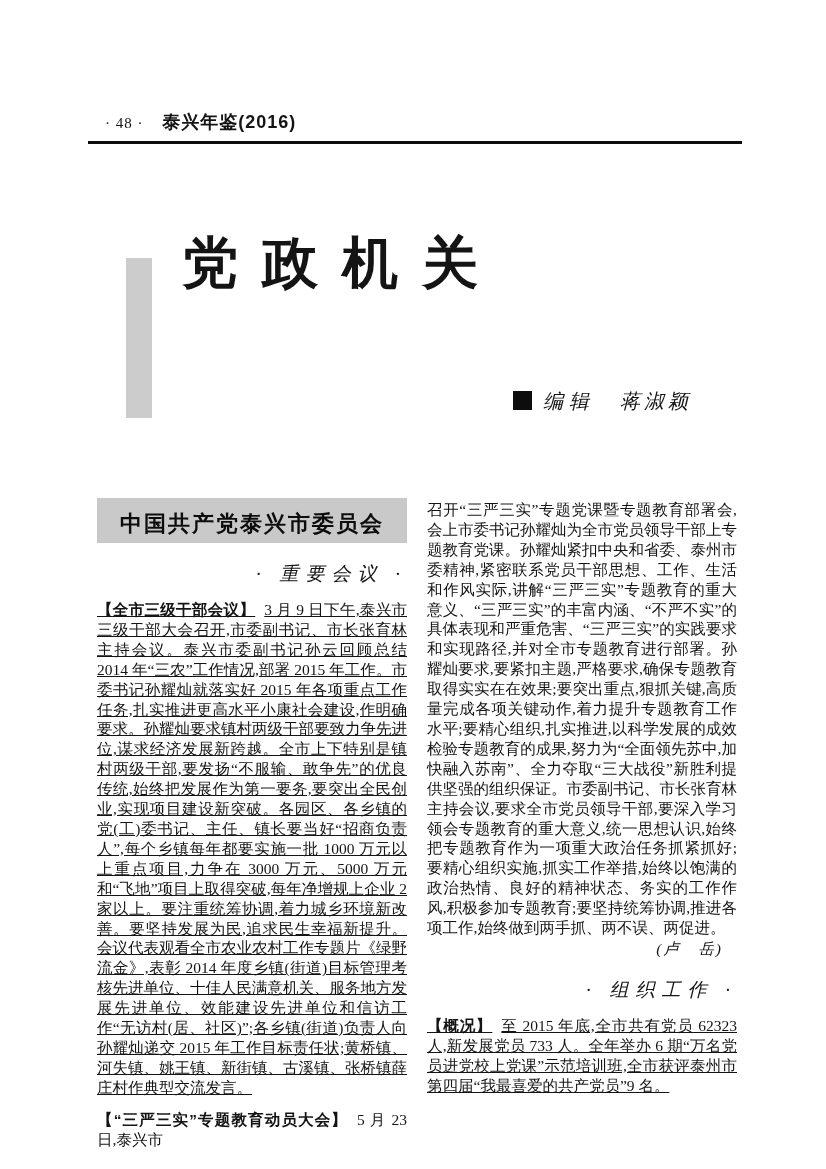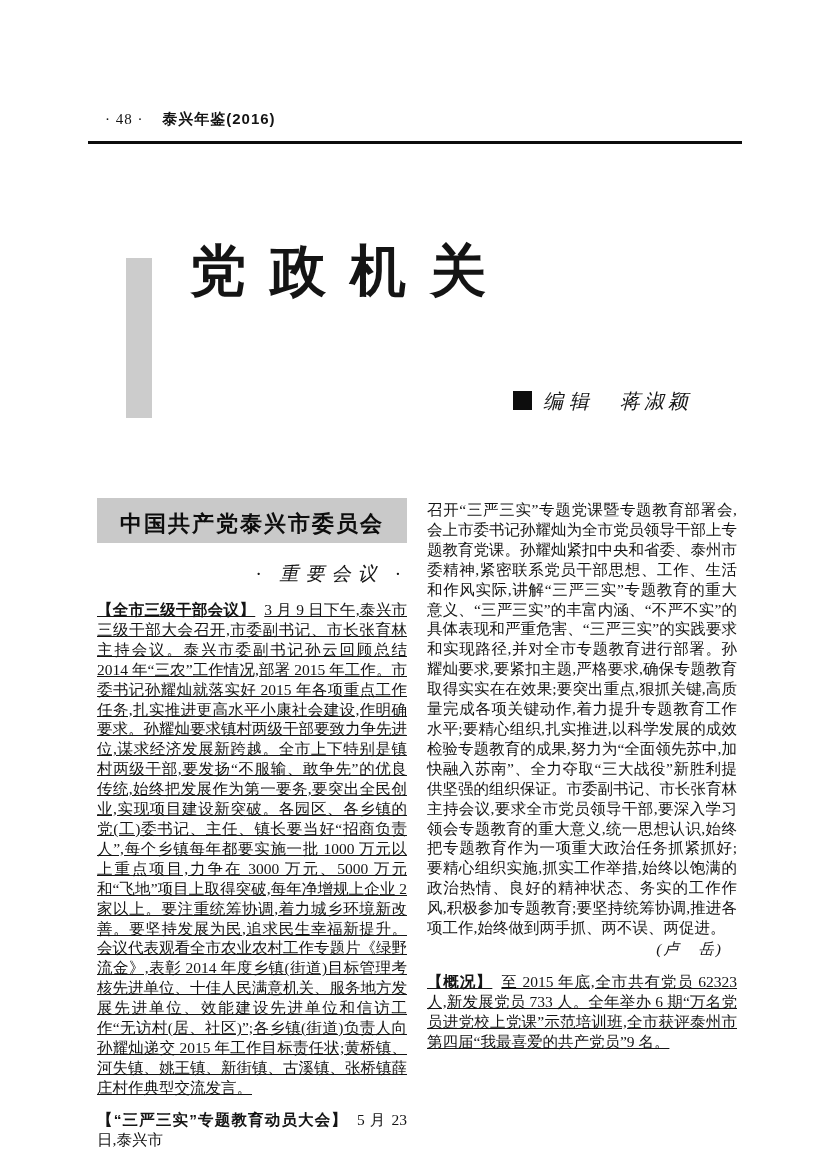--- a/index.html
+++ b/index.html
@@ -13,33 +13,33 @@
   }
   
   .running-header{
     position:absolute;left:105px;top:110px;
     font-size:15px;letter-spacing:1px;white-space:nowrap;
   }
   .running-header .pagenum{font-family:"Liberation Serif",serif;}
   .running-header .booktitle{
     margin-left:14px;
     font-family:"Liberation Sans","DejaVu Sans",sans-serif;
-    font-weight:600;font-size:15px;
+    font-weight:600;font-size:18px;
   }
   .header-rule{
     position:absolute;left:88px;top:141px;width:654px;height:3px;
     background:#0d0d0d;
   }
   
   .chapter-bar{
     position:absolute;left:126px;top:258px;width:26px;height:160px;
     background:#cccccc;
   }
   .chapter-title{
-    position:absolute;left:174px;top:218px;margin:16px;
+    position:absolute;left:174px;top:218px;margin:8px;
     font-size:56px;font-weight:bold;letter-spacing:24px;
     font-family:"Liberation Serif","DejaVu Serif",serif;
     white-space:nowrap;
   }
   .editor-line{
     position:absolute;left:513px;top:388px;
     font-size:20px;white-space:nowrap;
   }
   .editor-square{
     display:inline-block;width:19px;height:19px;background:#0d0d0d;
@@ -112,17 +112,18 @@
     <div class="col col-left">
       <div class="org-box">中国共产党泰兴市委员会</div>
       <div class="section-heading">· 重要会议 ·</div>
       <p class="entry first-gap"><span class="entry-title">【全市三级干部会议】</span><span class="entry-body">3 月 9 日下午,泰兴市三级干部大会召开,市委副书记、市长张育林主持会议。泰兴市委副书记孙云回顾总结 2014 年“三农”工作情况,部署 2015 年工作。市委书记孙耀灿就落实好 2015 年各项重点工作任务,扎实推进更高水平小康社会建设,作明确要求。孙耀灿要求镇村两级干部要致力争先进位,谋求经济发展新跨越。全市上下特别是镇村两级干部,要发扬“不服输、敢争先”的优良传统,始终把发展作为第一要务,要突出全民创业,实现项目建设新突破。各园区、各乡镇的党(工)委书记、主任、镇长要当好“招商负责人”,每个乡镇每年都要实施一批 1000 万元以上重点项目,力争在 3000 万元、5000 万元和“飞地”项目上取得突破,每年净增规上企业 2 家以上。要注重统筹协调,着力城乡环境新改善。要坚持发展为民,追求民生幸福新提升。会议代表观看全市农业农村工作专题片《绿野流金》,表彰 2014 年度乡镇(街道)目标管理考核先进单位、十佳人民满意机关、服务地方发展先进单位、效能建设先进单位和信访工作“无访村(居、社区)”;各乡镇(街道)负责人向孙耀灿递交 2015 年工作目标责任状;黄桥镇、河失镇、姚王镇、新街镇、古溪镇、张桥镇薛庄村作典型交流发言。</span></p>
       <p class="entry"><span class="entry-title">【“三严三实”专题教育动员大会】</span><span class="entry-body">5 月 23 日,泰兴市</span></p>
     </div>
 
     <div class="col col-right">
       <p class="entry continuation"><span class="entry-body">召开“三严三实”专题党课暨专题教育部署会,会上市委书记孙耀灿为全市党员领导干部上专题教育党课。孙耀灿紧扣中央和省委、泰州市委精神,紧密联系党员干部思想、工作、生活和作风实际,讲解“三严三实”专题教育的重大意义、“三严三实”的丰富内涵、“不严不实”的具体表现和严重危害、“三严三实”的实践要求和实现路径,并对全市专题教育进行部署。孙耀灿要求,要紧扣主题,严格要求,确保专题教育取得实实在在效果;要突出重点,狠抓关键,高质量完成各项关键动作,着力提升专题教育工作水平;要精心组织,扎实推进,以科学发展的成效检验专题教育的成果,努力为“全面领先苏中,加快融入苏南”、全力夺取“三大战役”新胜利提供坚强的组织保证。市委副书记、市长张育林主持会议,要求全市党员领导干部,要深入学习领会专题教育的重大意义,统一思想认识,始终把专题教育作为一项重大政治任务抓紧抓好;要精心组织实施,抓实工作举措,始终以饱满的政治热情、良好的精神状态、务实的工作作风,积极参加专题教育;要坚持统筹协调,推进各项工作,始终做到两手抓、两不误、两促进。</span></p>
       <div class="attribution">(卢　岳)</div>
+      <div class="section-heading">· 组织工作 ·</div>
       <p class="entry first-gap"><span class="entry-title">【概况】</span><span class="entry-body">至 2015 年底,全市共有党员 62323 人,新发展党员 733 人。全年举办 6 期“万名党员进党校上党课”示范培训班,全市获评泰州市第四届“我最喜爱的共产党员”9 名。</span></p>
     </div>
 
   </div>
 </div>
 
 </body></html>

